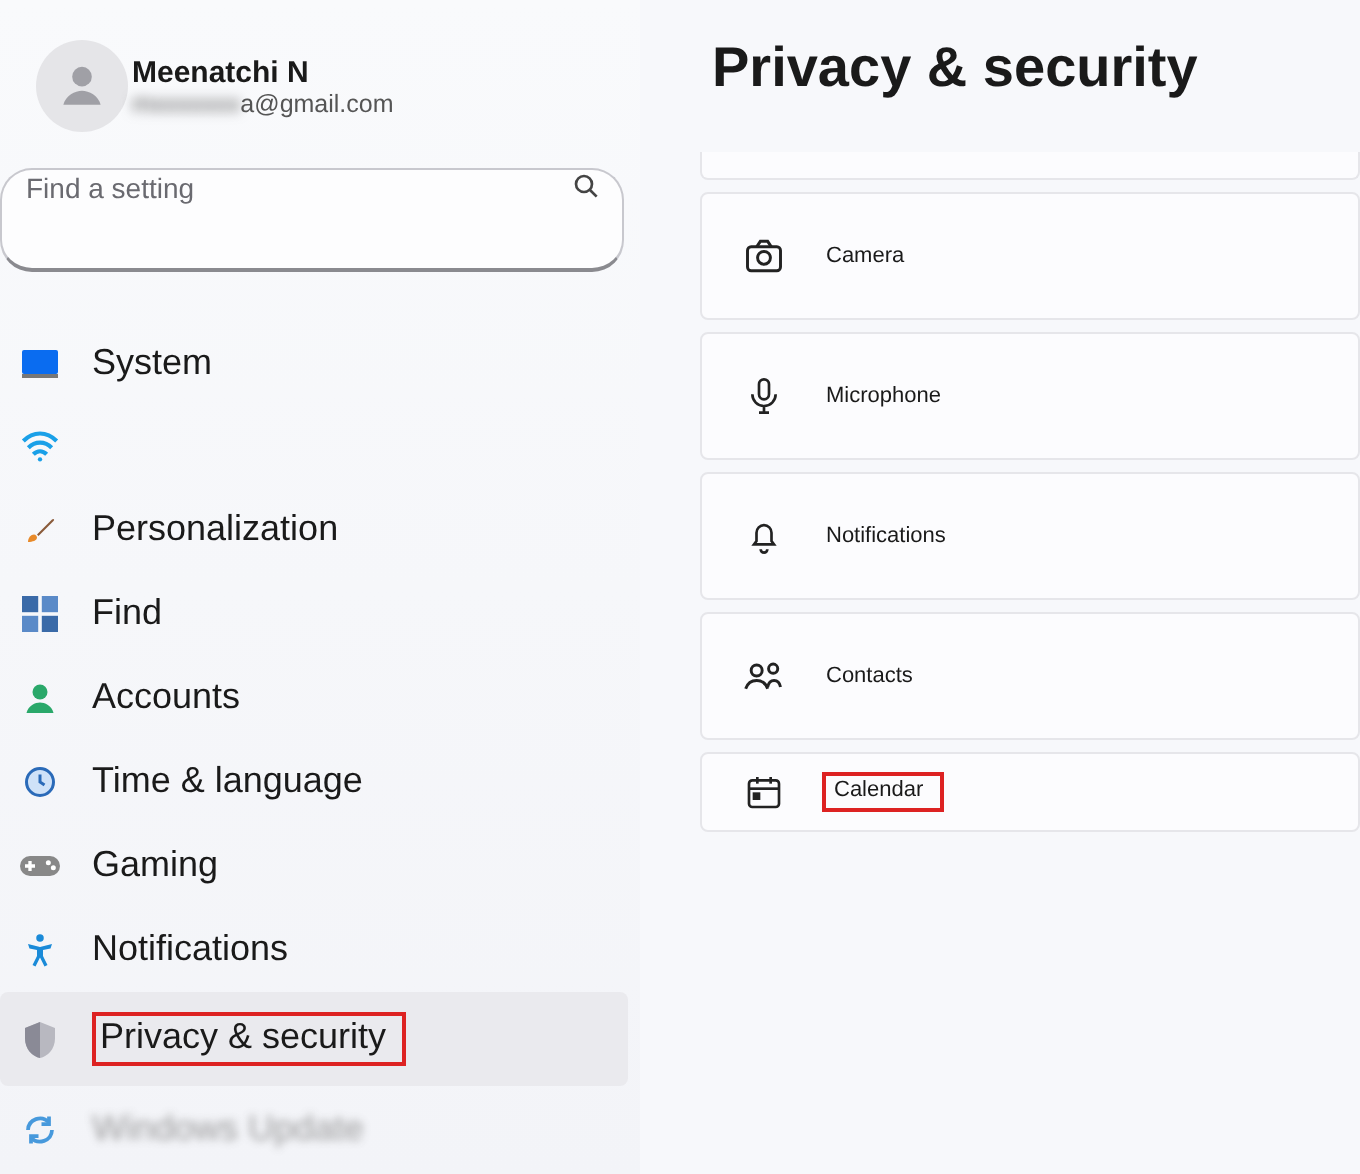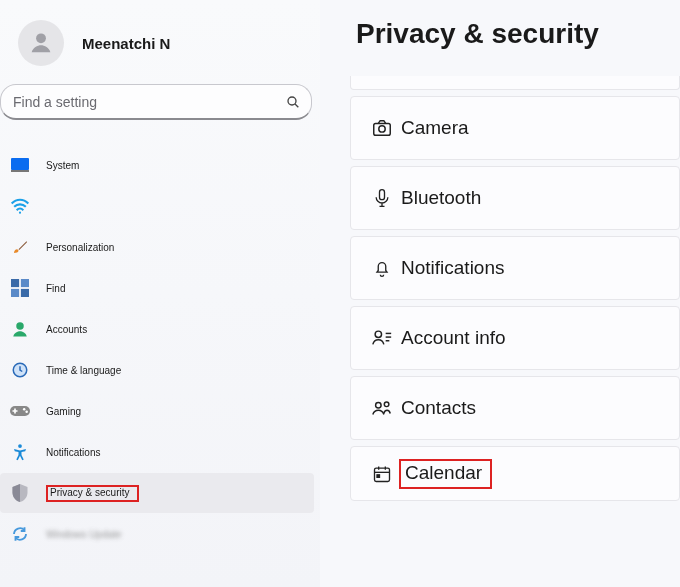--- a/index.html
+++ b/index.html
@@ -15,58 +15,58 @@
   }
   .layout { display: flex; height: 100%; }
   .sidebar {
     width: 320px;
     padding: 20px 0 0 0;
     background: linear-gradient(180deg,#f9fafc,#f3f4f8);
   }
   .profile {
     display: flex; align-items: center;
     padding: 0 18px 18px 18px;
-    gap: 18px;
+    gap: 2px;
   }
   .avatar {
     width: 46px; height: 46px; border-radius: 50%;
     background: #e5e5e8;
     display: flex; align-items: center; justify-content: center;
   }
   .avatar svg { width: 28px; height: 28px; fill: #a0a0a6; }
   .profile-name { font-weight: 600; font-size: 15px; }
   .profile-email { font-size: 12.5px; color: #555; }
   .profile-email .blur {
     filter: blur(3px);
     user-select: none;
   }
 
   .search-wrap { padding: 0 8px 10px 0; }
   .search {
-    display: flex; align-items: center;
+    display: flex; align-items: flex-start;
     border: 1px solid #c8c8ce;
     border-bottom: 2px solid #8a8a8f;
     border-radius: 16px;
     background: #fdfdfe;
-    height: 36px;
+    height: 52px;
     padding: 0 10px;
   }
   .search input {
     flex: 1; border: none; background: transparent;
     font-size: 14px; color: #444; outline: none;
   }
   .search input::placeholder { color: #6a6a70; }
   .search .sicon { width: 16px; height: 16px; color: #444; }
 
   .nav { padding-top: 14px; }
   .nav-item {
     display: flex; align-items: center;
     gap: 16px;
     padding: 10px 18px 10px 10px;
-    font-size: 10px;
+    font-size: 18px;
     cursor: pointer;
     border-radius: 4px;
     margin: 1px 6px 1px 0;
   }
   .nav-item .nicon {
     width: 20px; height: 20px;
     display: flex; align-items: center; justify-content: center;
   }
   .nav-item.selected {
     background: #eaeaee;
@@ -81,22 +81,22 @@
     font-size: 28px; font-weight: 600; margin: 0 0 26px 6px;
   }
   .card-stack { display: flex; flex-direction: column; gap: 6px; }
   .card {
     background: #fcfcfe;
     border: 1px solid #e6e6ea;
     border-radius: 4px;
     height: 64px;
     display: flex; align-items: center;
     padding: 0 0 0 20px;
-    gap: 8px;
-    font-size: 19px;
+    gap: 20px;
+    font-size: 11px;
     cursor: pointer;
   }
   .card.short { height: 14px; padding:0; background:#fcfcfe; border-radius:0 0 4px 4px; border-top:none;}
   .card .cicon { width: 22px; height: 22px; display:flex; align-items:center; justify-content:center; color:#222;}
   .card .clabel.hl { outline: 2px solid #d22; padding: 1px 8px 3px 4px; }
 
   svg { display:block; }
 </style>
 </head>
 <body>
@@ -106,20 +106,23 @@
   <div class="sidebar">
     <div class="profile">
       <div class="avatar">
         <svg viewBox="0 0 24 24">
             <circle cx="12" cy="8" r="4.2"></circle>
             <path d="M4 20c1-4 5-6 8-6s7 2 8 6z"></path>
           </svg>
       </div>
       <div>
         <div class="profile-name">Meenatchi N</div>
+        <div class="profile-email">
+          <span class="blur">mxxxxxxx</span><span>a@gmail.com</span>
+        </div>
       </div>
     </div>
 
     <div class="search-wrap">
       <div class="search">
         <input type="text" placeholder="Find a setting" style="">
         <svg class="sicon" viewBox="0 0 24 24" fill="none" stroke="currentColor" stroke-width="2">
             <circle cx="10.5" cy="10.5" r="6"></circle>
             <line x1="20" y1="20" x2="15" y2="15"></line>
           </svg>
@@ -241,60 +244,48 @@
         <span class="clabel">Camera</span>
       </div>
 
       <div class="card">
         <span class="cicon">
             <svg viewBox="0 0 24 24" width="20" height="22" fill="none" stroke="currentColor" stroke-width="1.6">
               <rect x="9" y="2" width="6" height="12" rx="3"></rect>
               <path d="M5 11a7 7 0 0 0 14 0M12 18v4M9 22h6"></path>
             </svg>
           </span>
-        <span class="clabel">Bluetooth</span>
+        <span class="clabel">Microphone</span>
       </div>
 
 
       <div class="card">
         <span class="cicon">
             <svg viewBox="0 0 24 24" width="20" height="22" fill="none" stroke="currentColor" stroke-width="1.6">
               <path d="M6 17h12l-1.5-2V10a4.5 4.5 0 0 0-9 0v5z"></path>
               <path d="M10 20a2 2 0 0 0 4 0"></path>
             </svg>
           </span>
         <span class="clabel">Notifications</span>
       </div>
 
-      <div class="card">
-        <span class="cicon">
-            <svg viewBox="0 0 24 24" width="22" height="22" fill="none" stroke="currentColor" stroke-width="1.6">
-              <circle cx="8" cy="8" r="3.5"></circle>
-              <path d="M2 19c1-4 4-5 6-5s5 1 6 5"></path>
-              <line x1="16" y1="7" x2="22" y2="7"></line>
-              <line x1="16" y1="11" x2="22" y2="11"></line>
-              <line x1="16" y1="15" x2="20" y2="15"></line>
-            </svg>
-          </span>
-        <span class="clabel">Account info</span>
-      </div>
 
       <div class="card">
         <span class="cicon">
             <svg viewBox="0 0 24 24" width="22" height="22" fill="none" stroke="currentColor" stroke-width="1.6">
               <circle cx="8" cy="9" r="3"></circle>
               <path d="M2 19c1-3 3.5-4.5 6-4.5s5 1.5 6 4.5"></path>
               <circle cx="17" cy="8" r="2.5"></circle>
               <path d="M14 18c.5-2.5 2-3.5 3.5-3.5s3 1 3.5 3.5"></path>
             </svg>
           </span>
         <span class="clabel">Contacts</span>
       </div>
 
-      <div class="card" style="height:55px">
+      <div class="card" style="height:40px">
         <span class="cicon">
             <svg viewBox="0 0 24 24" width="20" height="20" fill="none" stroke="currentColor" stroke-width="1.6">
               <rect x="3" y="5" width="18" height="16" rx="2"></rect>
               <line x1="3" y1="10" x2="21" y2="10"></line>
               <line x1="8" y1="3" x2="8" y2="7"></line>
               <line x1="16" y1="3" x2="16" y2="7"></line>
               <rect x="6" y="13" width="3" height="3" fill="currentColor"></rect>
             </svg>
           </span>
         <span class="clabel hl">Calendar</span>

